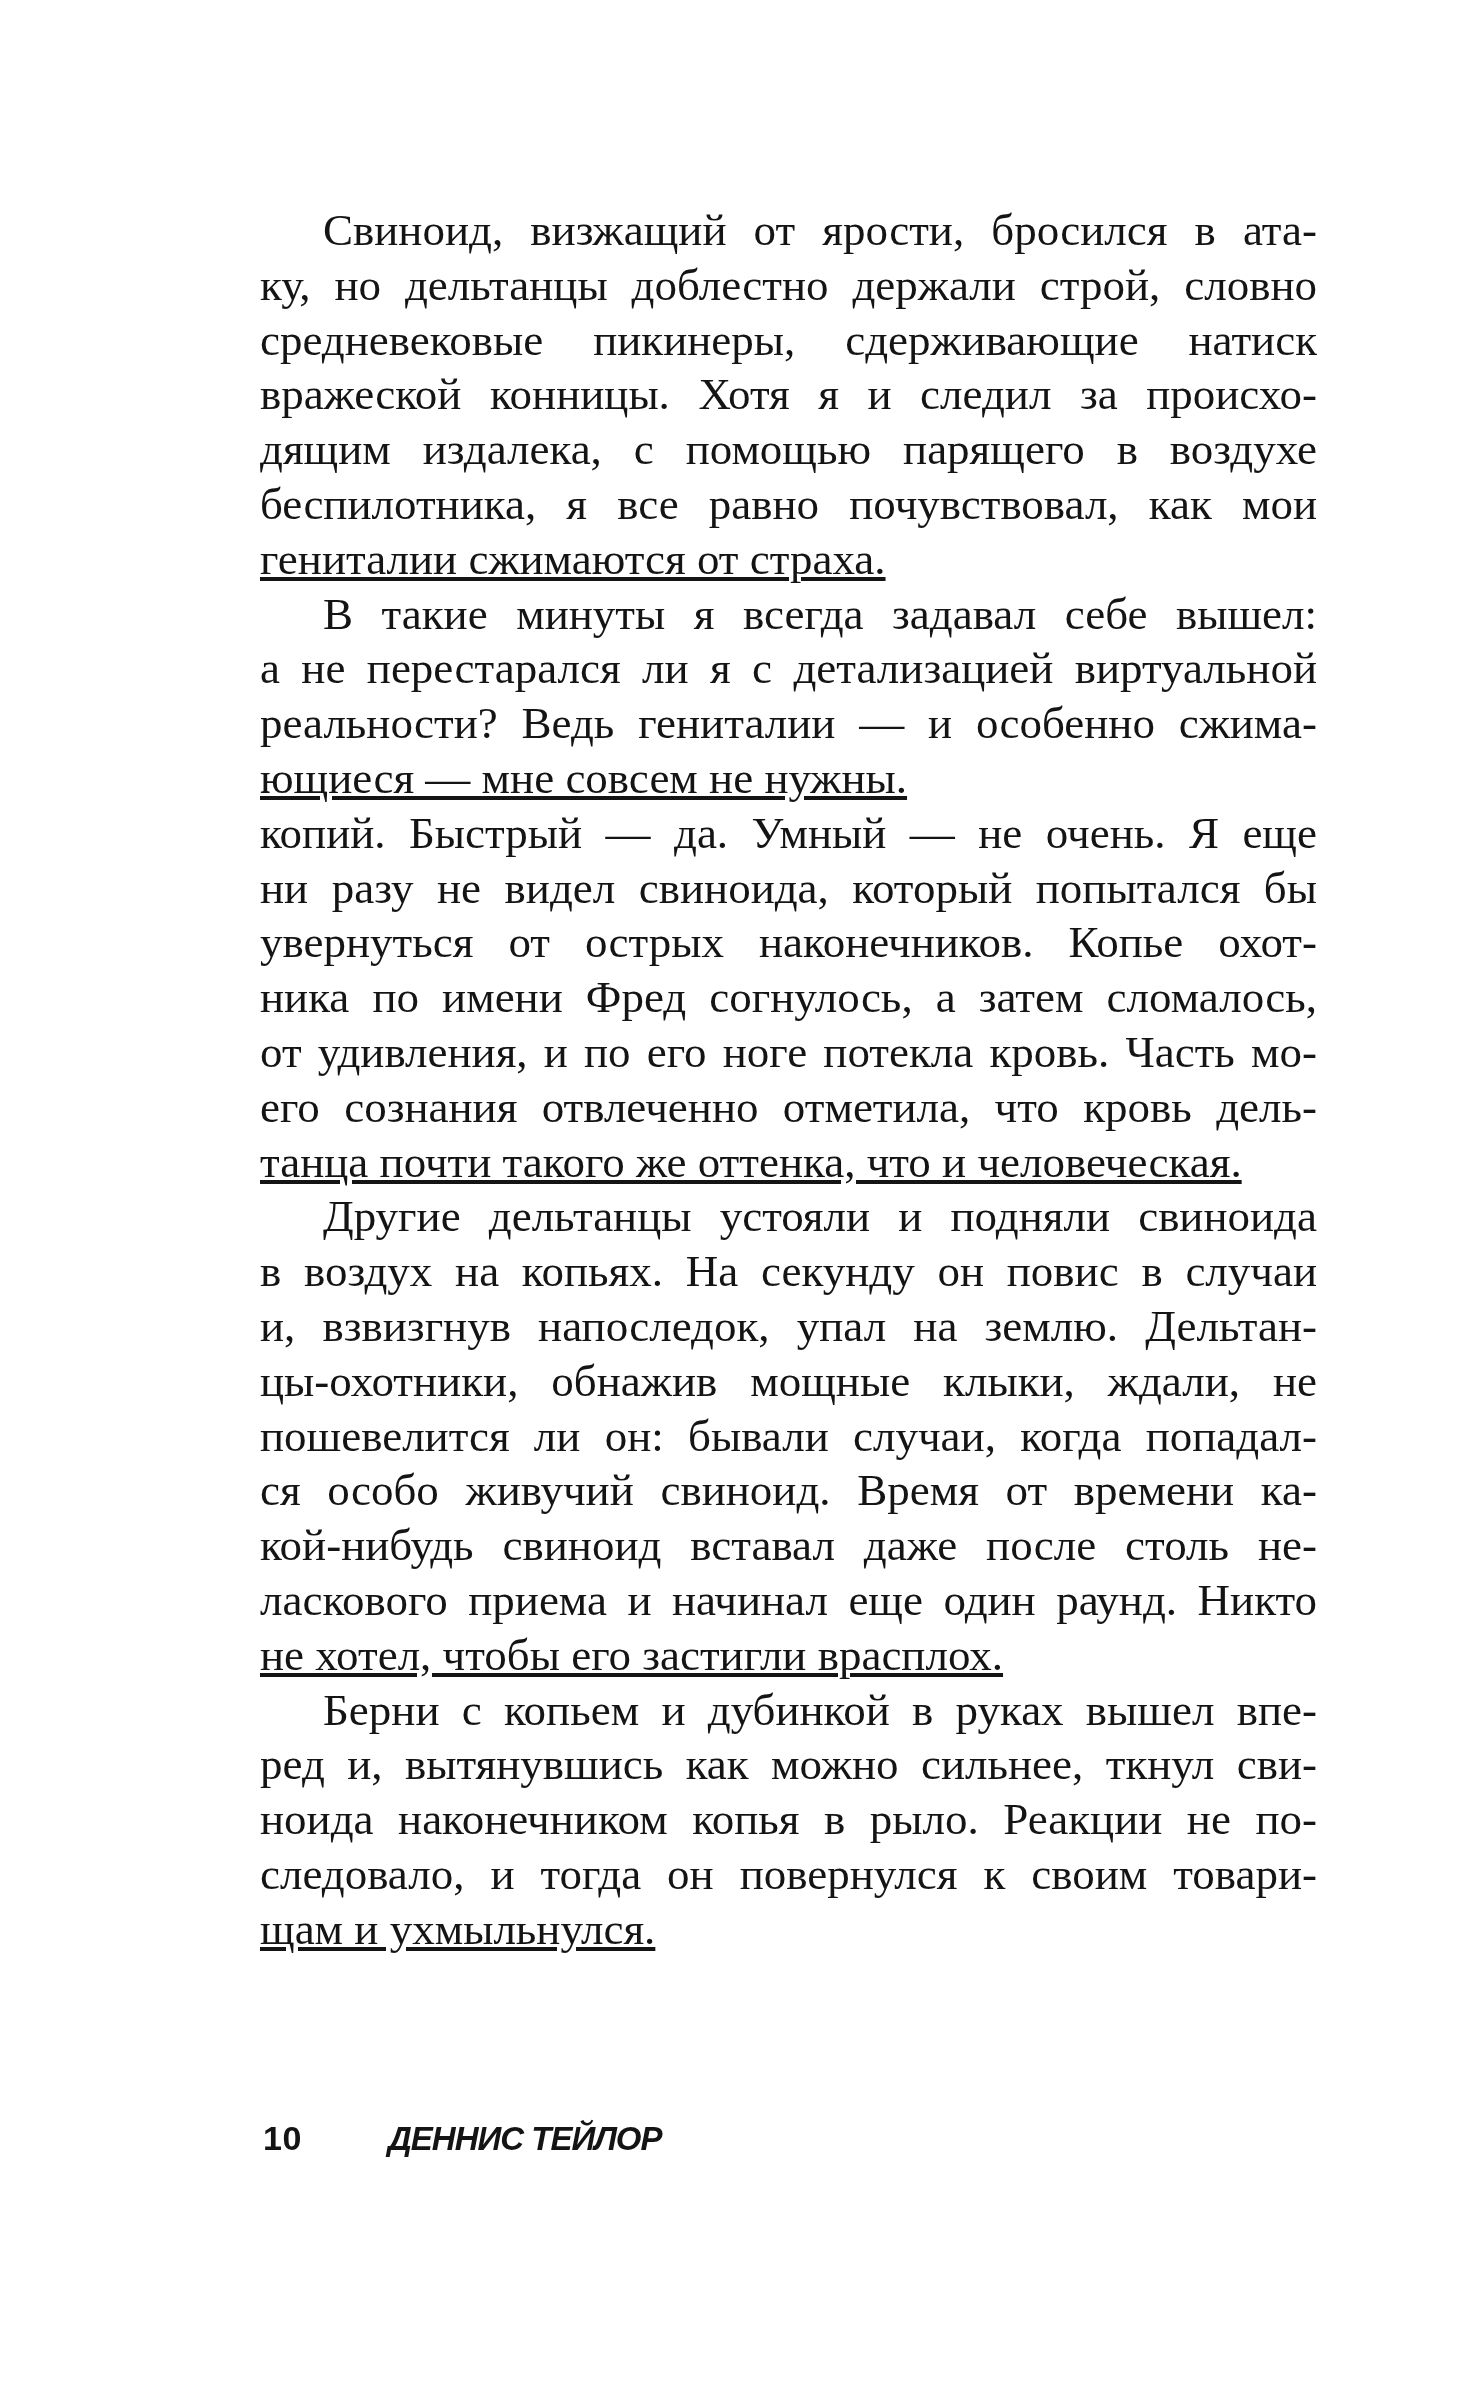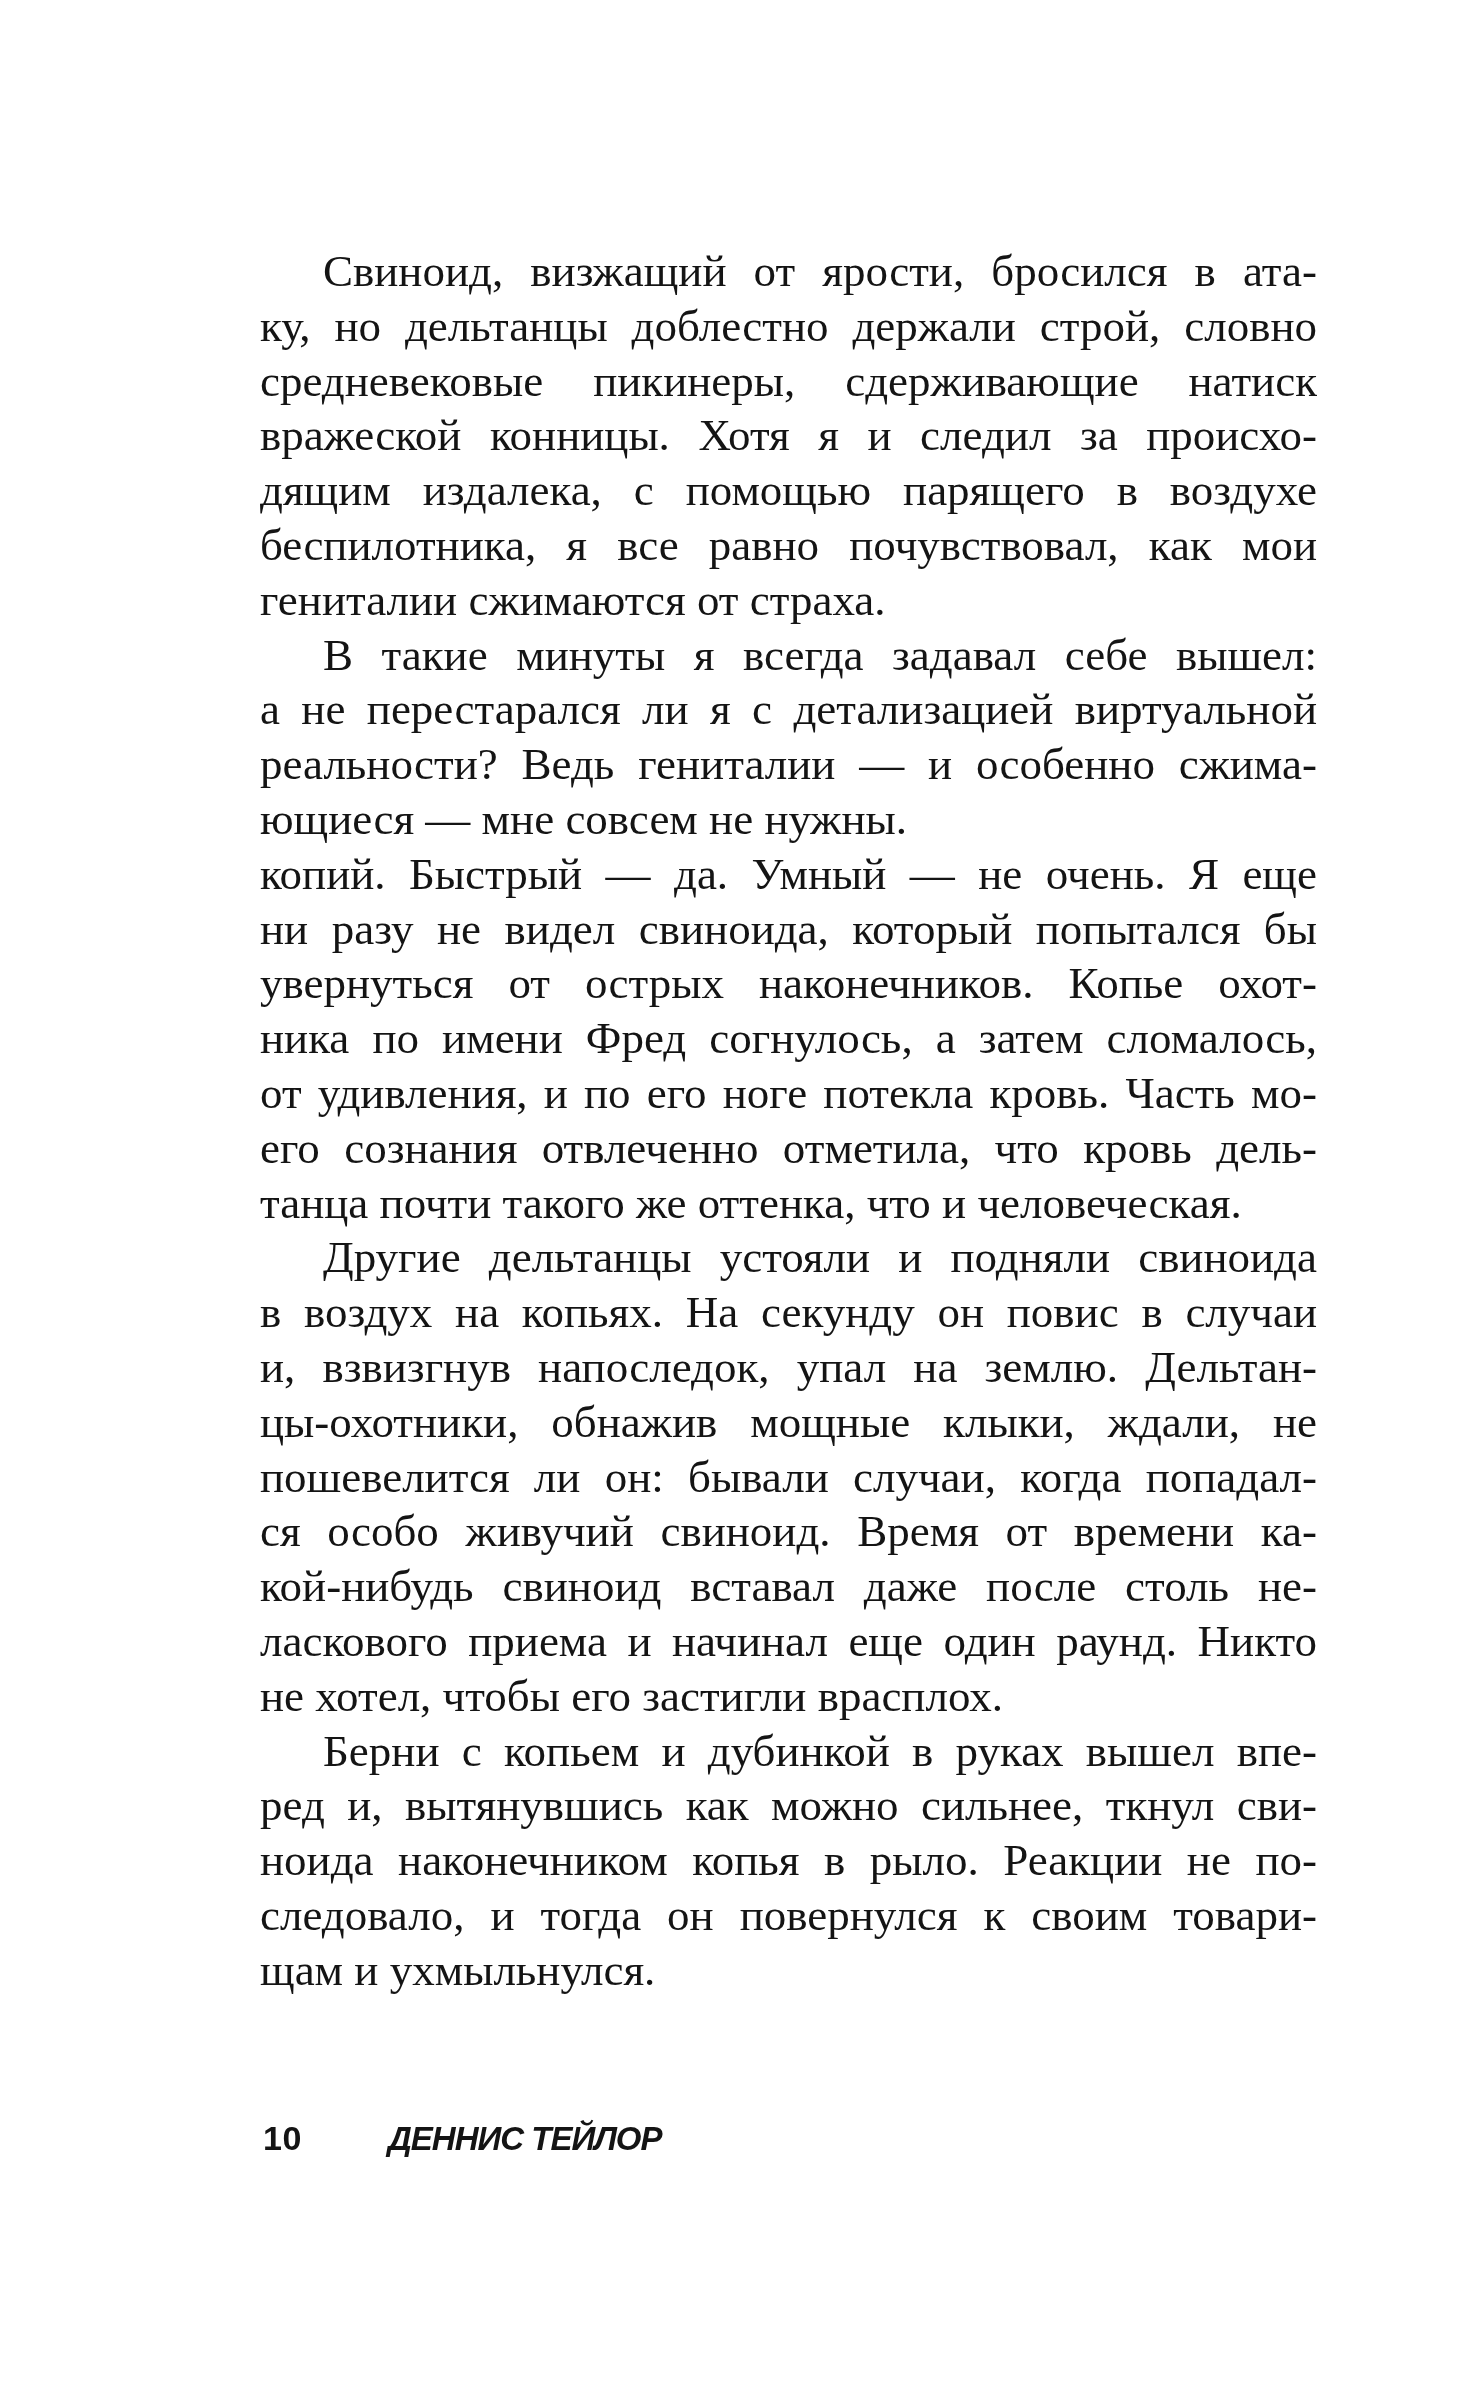--- a/index.html
+++ b/index.html
@@ -20,39 +20,39 @@
   }
   .text-block {
     position: absolute;
     left: 260px;
     top: 203px;
     width: 1057px;
     font-family: "Liberation Serif", "DejaVu Serif", serif;
     font-size: 45px;
     line-height: 54.8px;
     color: #141414;
-    margin-top: 41px;
   }
   .para {
     margin: 0;
     padding: 0;
   }
   .line {
     text-align: justify;
     text-align-last: justify;
     overflow: hidden;
     white-space: normal;
     height: 54.8px;
   }
   .line.first {
     text-indent: 63px;
   }
   .line.para-end {
     text-align: left;
     text-align-last: left;
+    text-decoration: underline;
   }
   .footer {
     position: absolute;
     left: 0;
     top: 2121px;
     width: 1474px;
     height: 40px;
     font-family: "Liberation Sans", "DejaVu Sans", sans-serif;
     color: #141414;
   }

